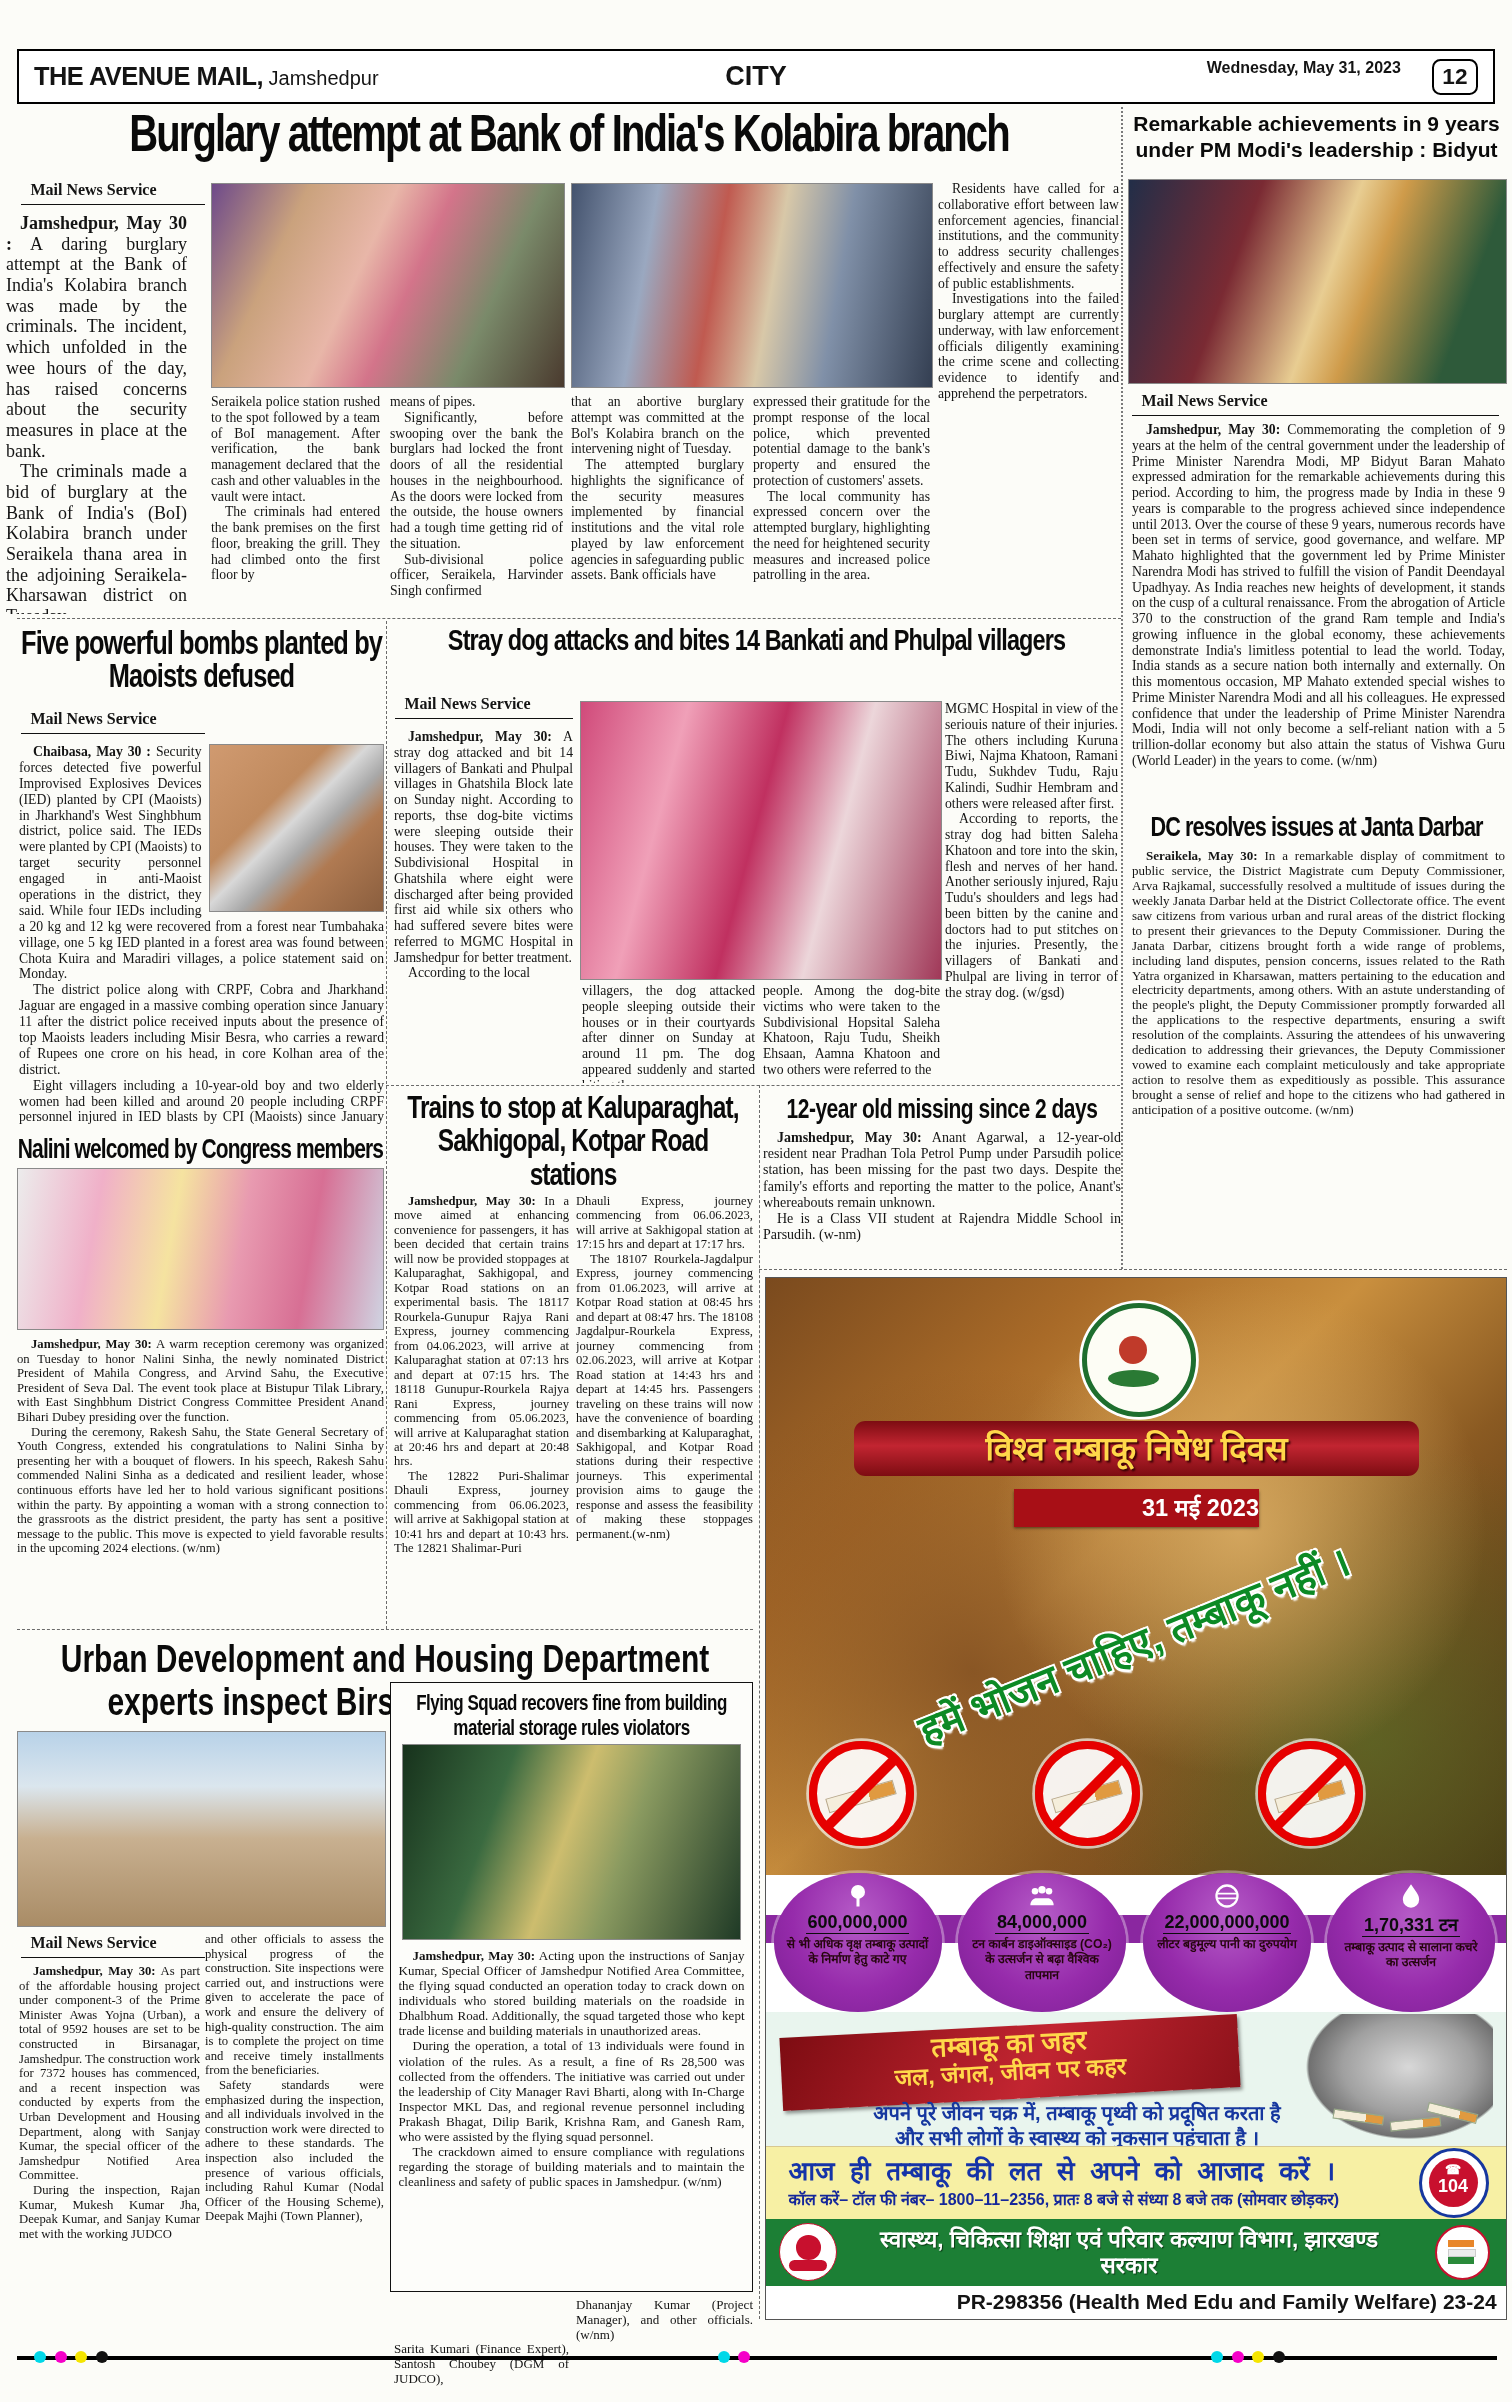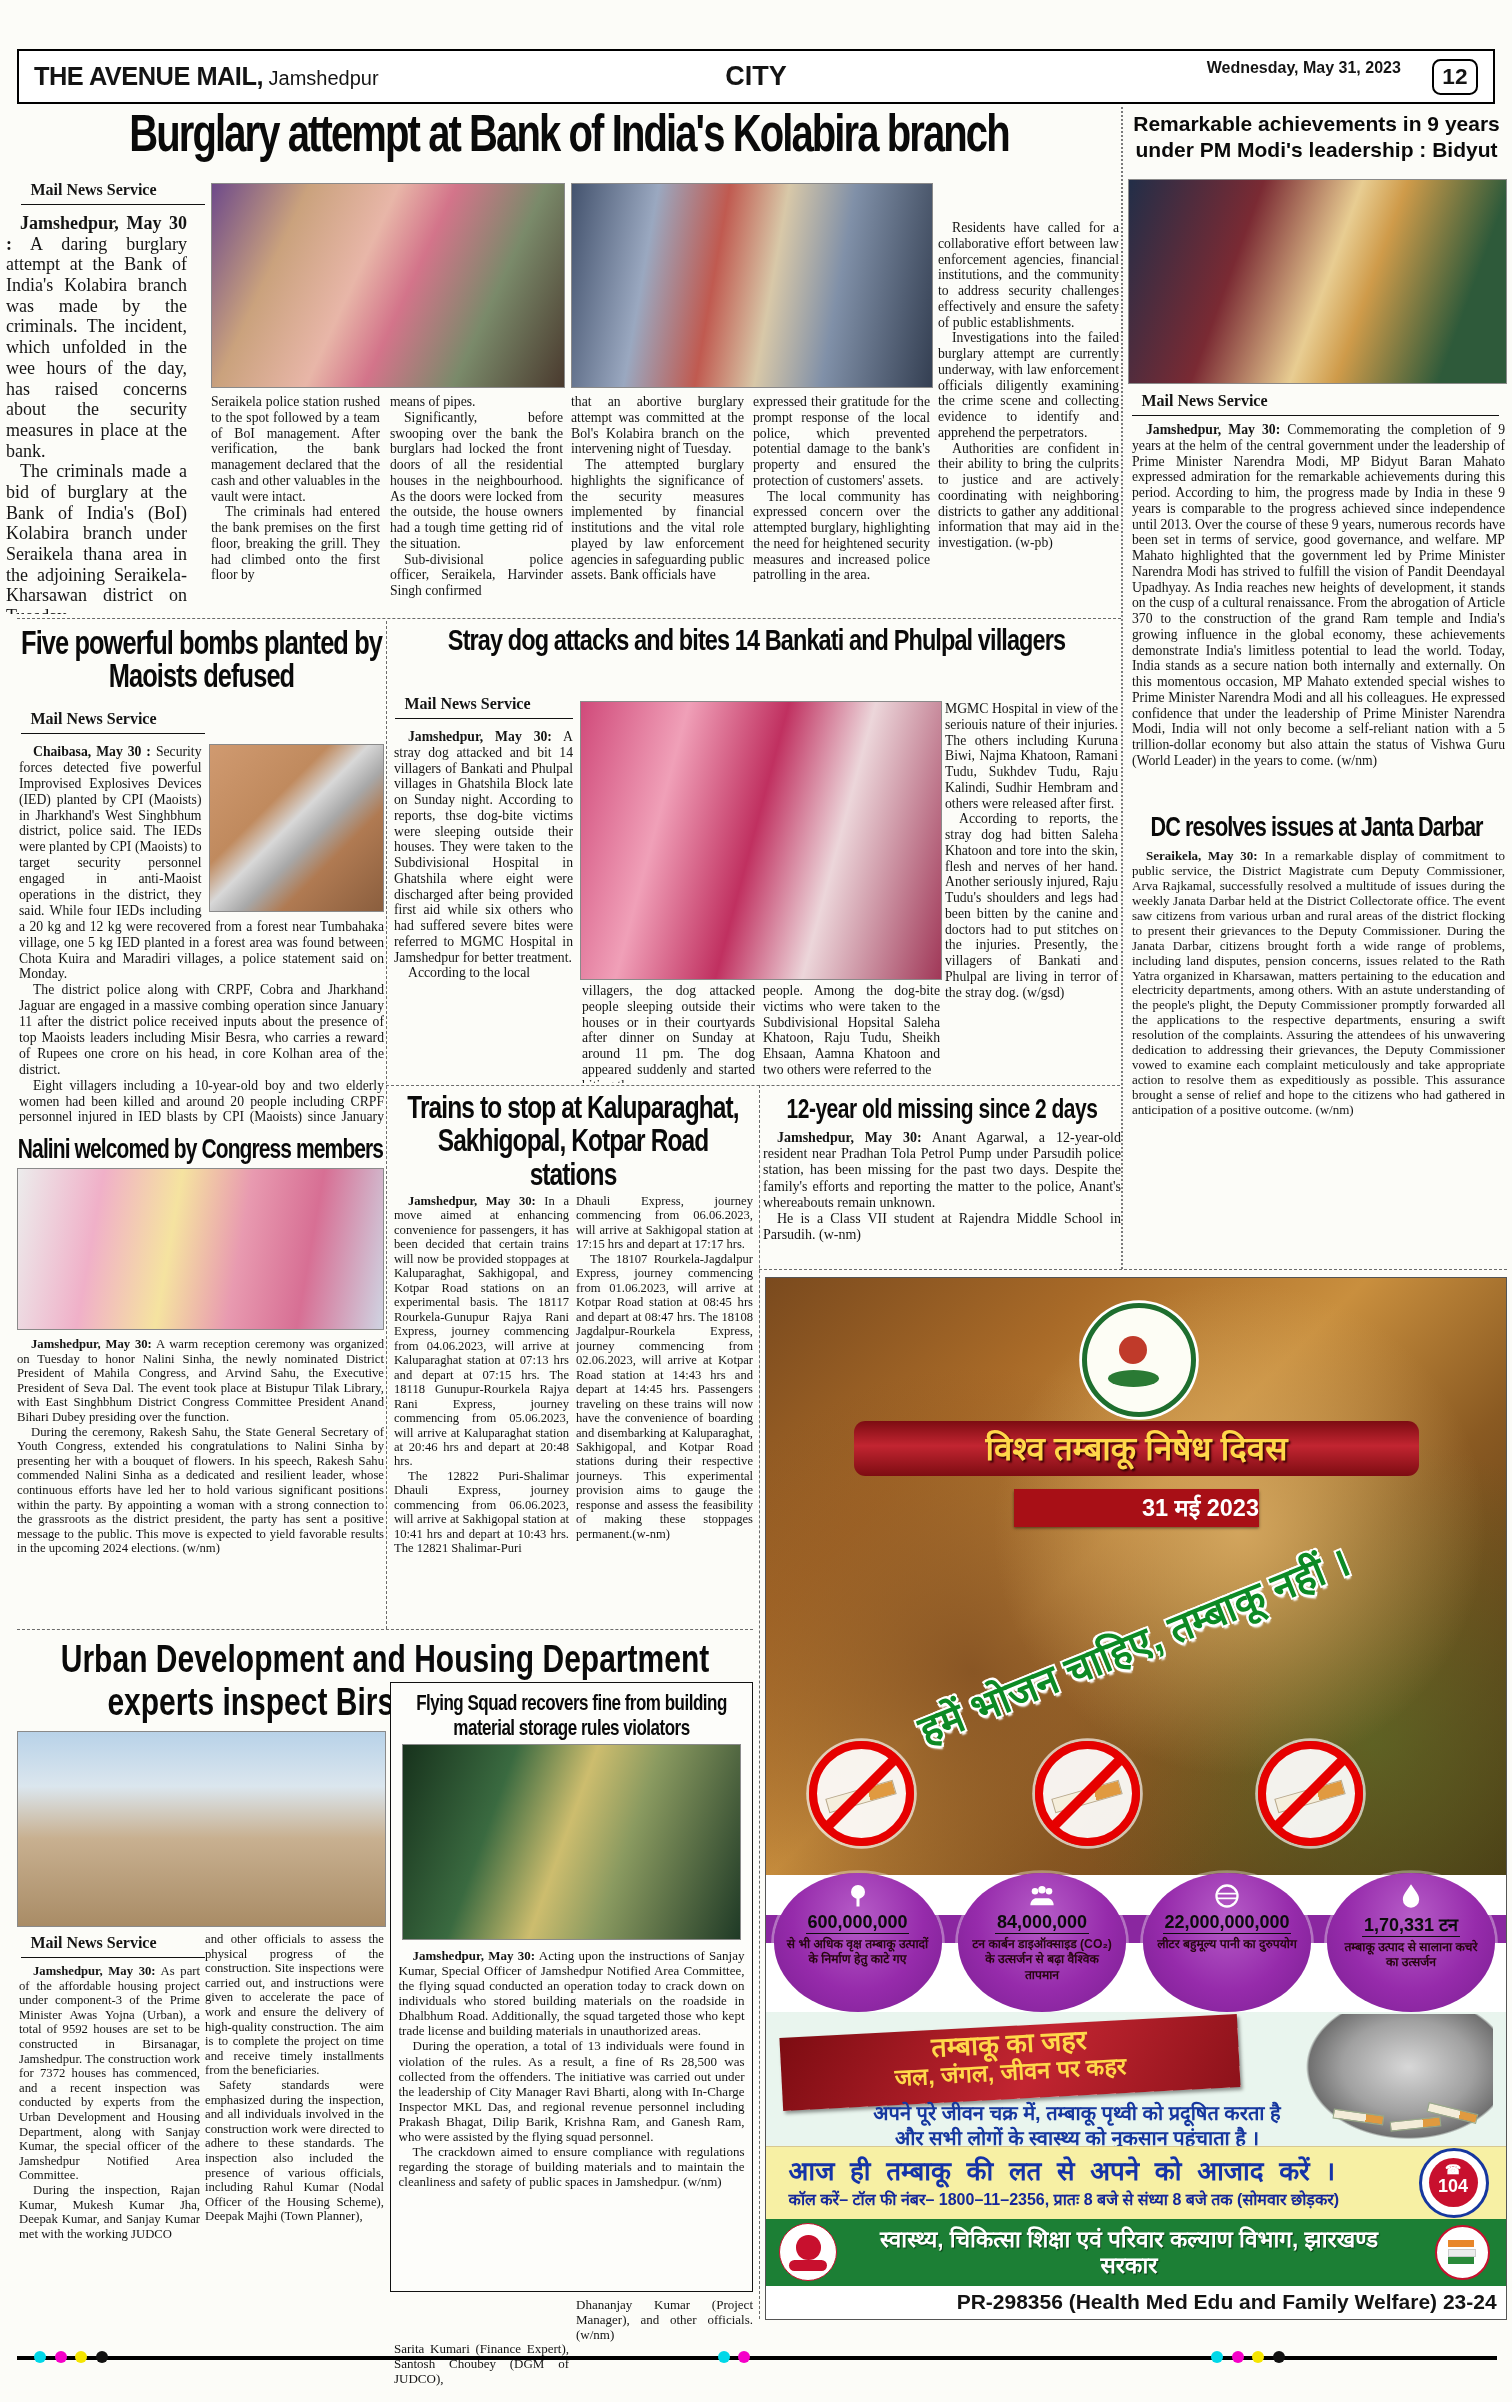--- a/index.html
+++ b/index.html
@@ -162,24 +162,23 @@
     <p class="bp">Sub-divisional police officer, Seraikela, Harvinder Singh confirmed</p>
   </div>
   <div class="abs bodytext clip" style="left:571px;top:394px;width:173px;height:220px;font-size:13.7px;line-height:1.15;">
     <p class="nf">that an abortive burglary attempt was committed at the Bol's Kolabira branch on the intervening night of Tuesday.</p>
     <p class="bp">The attempted burglary highlights the significance of the security measures implemented by financial institutions and the vital role played by law enforcement agencies in safeguarding public assets. Bank officials have</p>
   </div>
   <div class="abs bodytext clip" style="left:753px;top:394px;width:177px;height:220px;font-size:13.7px;line-height:1.15;">
     <p class="nf">expressed their gratitude for the prompt response of the local police, which prevented potential damage to the bank's property and ensured the protection of customers' assets.</p>
     <p class="bp">The local community has expressed concern over the attempted burglary, highlighting the need for heightened security measures and increased police patrolling in the area.</p>
   </div>
-  <div class="abs bodytext clip" style="left:938px;top:181px;width:181px;height:433px;font-size:13.7px;line-height:1.15;margin-top:39px;">
+  <div class="abs bodytext clip" style="left:938px;top:181px;width:181px;height:433px;font-size:13.7px;line-height:1.15;">
     <p class="bp">Residents have called for a collaborative effort between law enforcement agencies, financial institutions, and the community to address security challenges effectively and ensure the safety of public establishments.</p>
     <p class="bp">Investigations into the failed burglary attempt are currently underway, with law enforcement officials diligently examining the crime scene and collecting evidence to identify and apprehend the perpetrators.</p>
-    <p class="bp">Authorities are confident in their ability to bring the culprits to justice and are actively coordinating with neighboring districts to gather any additional information that may aid in the investigation. (w-pb)</p>
   </div>
 
   <div class="abs dotv" style="left:1121px;top:107px;height:1162px;"></div>
   <div class="abs hl" style="left:1128px;top:111px;width:377px;font-size:21px;line-height:1.25;">Remarkable achievements in 9 years under PM Modi's leadership : Bidyut</div>
   <div class="abs photo ph-modi" style="left:1128px;top:179px;width:377px;height:203px;"></div>
   <div class="abs byl" style="left:1132px;top:390px;width:358px;">Mail News Service</div>
   <div class="abs bodytext clip" style="left:1132px;top:422px;width:373px;height:386px;font-size:13.7px;line-height:1.15;">
     <p class="bp"><span class="dl">Jamshedpur, May 30:</span><span> Commemorating the completion of 9 years at the helm of the central government under the leadership of Prime Minister Narendra Modi, MP Bidyut Baran Mahato expressed admiration for the remarkable achievements during this period. According to him, the progress made by India in these 9 years is comparable to the progress achieved since independence until 2013. Over the course of these 9 years, numerous records have been set in terms of service, good governance, and welfare. MP Mahato highlighted that the government led by Prime Minister Narendra Modi has strived to fulfill the vision of Pandit Deendayal Upadhyay. As India reaches new heights of development, it stands on the cusp of a cultural renaissance. From the abrogation of Article 370 to the construction of the grand Ram temple and India's growing influence in the global economy, these achievements demonstrate India's limitless potential to lead the world. Today, India stands as a secure nation both internally and externally. On this momentous occasion, MP Mahato extended special wishes to Prime Minister Narendra Modi and all his colleagues. He expressed confidence that under the leadership of Prime Minister Narendra Modi, India will not only become a self-reliant nation with a 5 trillion-dollar economy but also attain the status of Vishwa Guru (World Leader) in the years to come. (w/nm)</span></p>
   </div>
 

